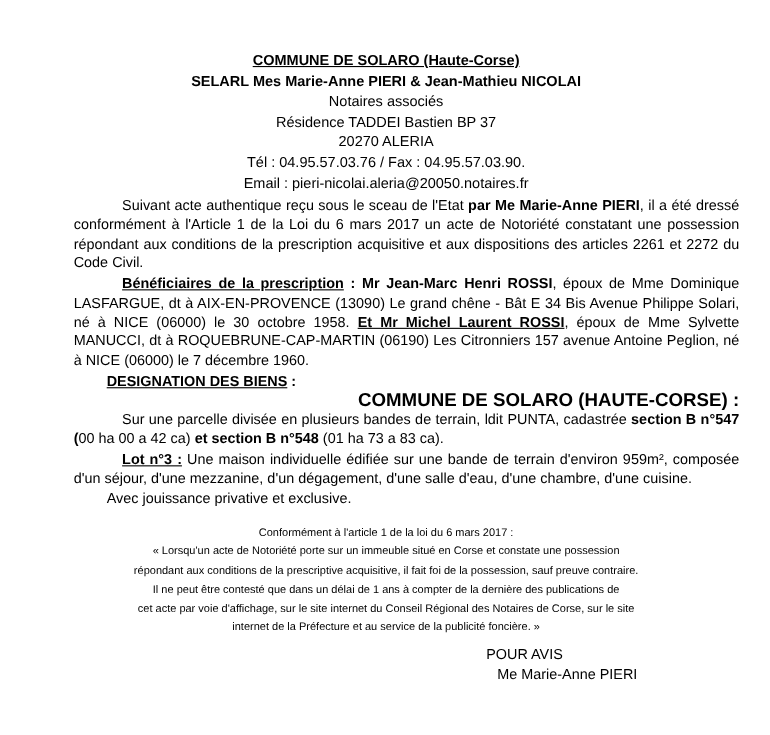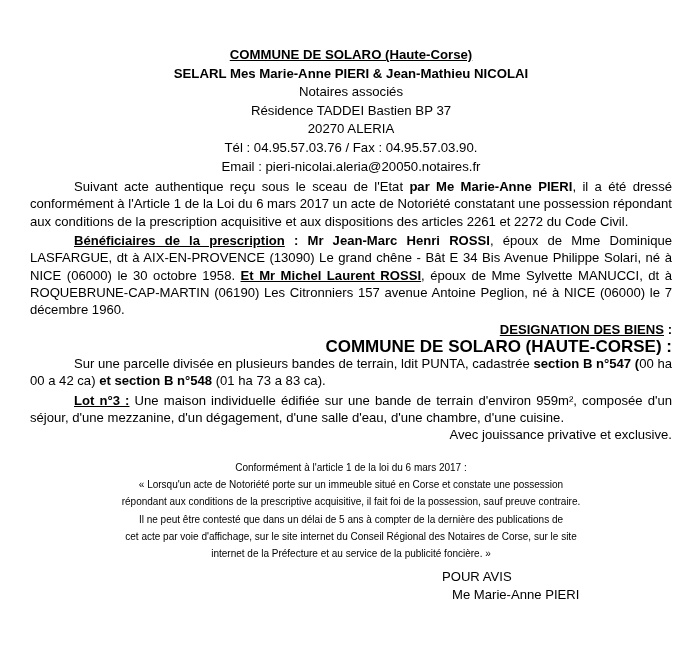--- a/index.html
+++ b/index.html
@@ -30,36 +30,37 @@
   .hdr-b { font-weight: bold; }
   .hdr-u { text-decoration: underline; }
   .hdr-bu { font-weight: bold; text-decoration: underline; }
 
   .body-block {
     font-size: 13.1px;
     line-height: 17.3px;
     text-align: justify;
     text-justify: inter-word;
     margin-top: 2px;
+    margin-left: 37px;
   }
   .para { margin: 0; text-indent: 0; }
   .indent { text-indent: 44px; }
   .indent-sm { text-indent: 30px; }
   .gap { height: 15px; }
 
   b, .b { font-weight: bold; }
   .bu { font-weight: bold; text-decoration: underline; }
 
   .center-line {
     text-align: right;
     font-weight: bold;
     font-size: 17px;
     line-height: 17.3px;
   }
-  .nojust { text-align: right; }
+  .nojust { text-align: left; }
 
   .closing {
     font-size: 10px;
     line-height: 17.3px;
     text-align: center;
   }
   .signature {
     margin-top: 6px;
     padding-left: 412px;
     font-size: 13.1px;
@@ -101,21 +102,21 @@
     <p class="para indent-sm nojust">Avec jouissance privative et exclusive.</p>
   </div>
 
 
   <div class="gap"></div>
 
   <div class="closing">
     <div>Conformément à l'article 1 de la loi du 6 mars 2017 :</div>
     <div>« Lorsqu'un acte de Notoriété porte sur un immeuble situé en Corse et constate une possession</div>
     <div>répondant aux conditions de la prescriptive acquisitive, il fait foi de la possession, sauf preuve contraire.</div>
-    <div>Il ne peut être contesté que dans un délai de 5 ans à compter de la dernière des publications de</div>
+    <div>Il ne peut être contesté que dans un délai de 1 ans à compter de la dernière des publications de</div>
     <div>cet acte par voie d'affichage, sur le site internet du Conseil Régional des Notaires de Corse, sur le site</div>
     <div>internet de la Préfecture et au service de la publicité foncière. »</div>
   </div>
 
   <div class="signature">
     <div>POUR AVIS</div>
     <div class="sig-indent">Me Marie-Anne PIERI</div>
   </div>
 
 </div>

